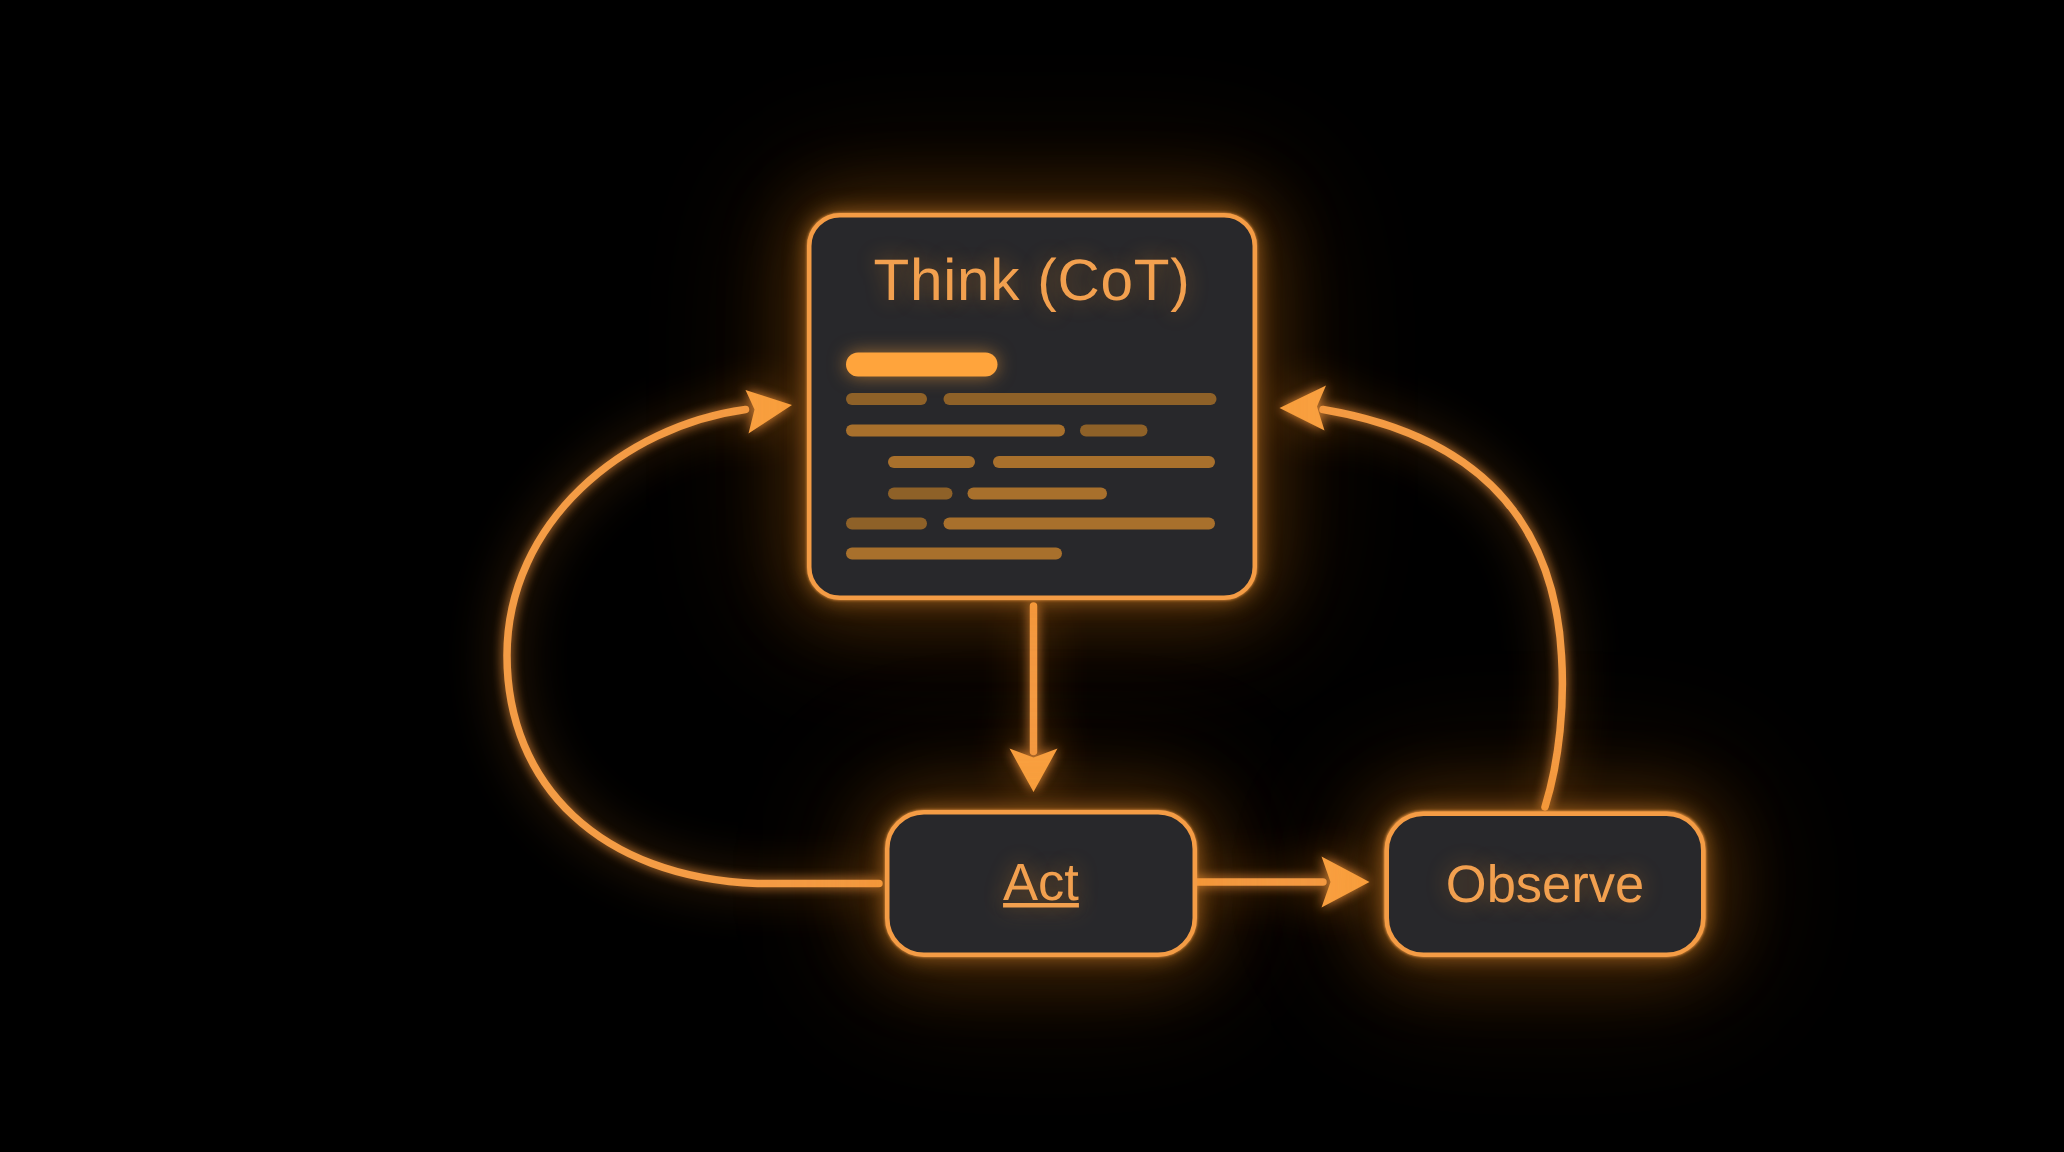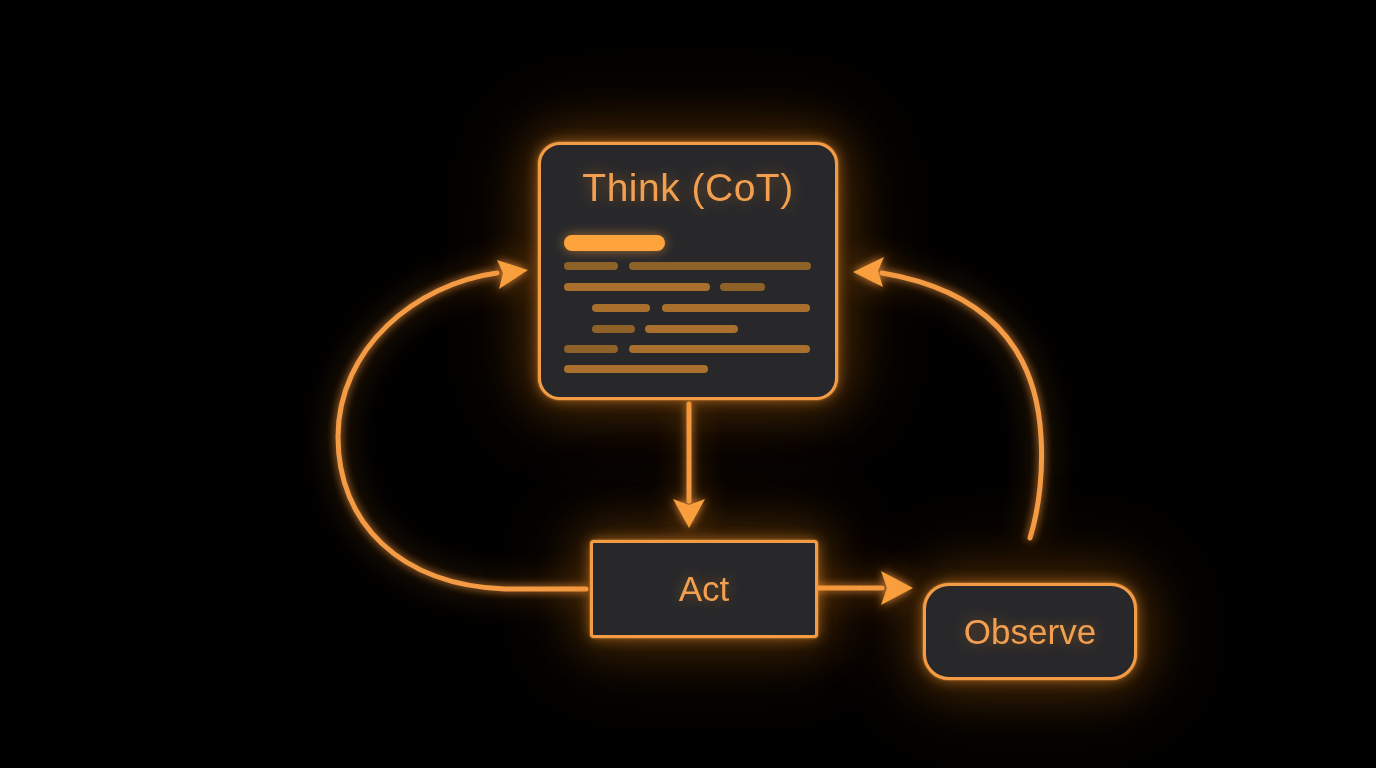--- a/index.html
+++ b/index.html
@@ -19,24 +19,24 @@
     position:absolute;background:var(--box-bg);
     border:3px solid var(--accent);
     box-shadow:0 0 2px var(--accent),
                0 0 14px rgba(249,155,50,.55),
                0 0 48px 12px rgba(244,140,30,.22),
                0 0 90px 30px rgba(244,140,30,.10);
     color:var(--node-text);
     text-shadow:0 0 14px rgba(244,150,40,.40);
   }
   .node-think{left:538px;top:142px;width:300px;height:258px;border-radius:22px;box-sizing:border-box;}
-  .node-act{left:590px;top:540px;width:228px;height:98px;border-radius:4px;box-sizing:border-box;
+  .node-act{left:590px;top:540px;width:208px;height:98px;border-radius:26px;box-sizing:border-box;
+            display:flex;align-items:center;justify-content:center;font-size:35px;text-decoration:underline;}
+  .node-observe{left:923px;top:541px;width:214px;height:97px;border-radius:26px;box-sizing:border-box;
             display:flex;align-items:center;justify-content:center;font-size:35px;}
-  .node-observe{left:923px;top:541px;width:214px;height:97px;border-radius:26px;box-sizing:border-box;
-            display:flex;align-items:center;justify-content:center;font-size:35px;margin-top:42px;}
   .think-title{
     position:absolute;left:0;right:0;top:21px;text-align:center;
     font-size:39px;letter-spacing:.5px;
   }
   .bars{position:absolute;left:-3px;top:-3px;width:300px;height:258px;}
   .bar{position:absolute;border-radius:6px;}
   .bar.highlight{border-radius:9px;box-shadow:0 0 12px rgba(255,164,60,.55);}
   
   .edge-label{
     position:absolute;left:708px;top:420px;width:240px;

